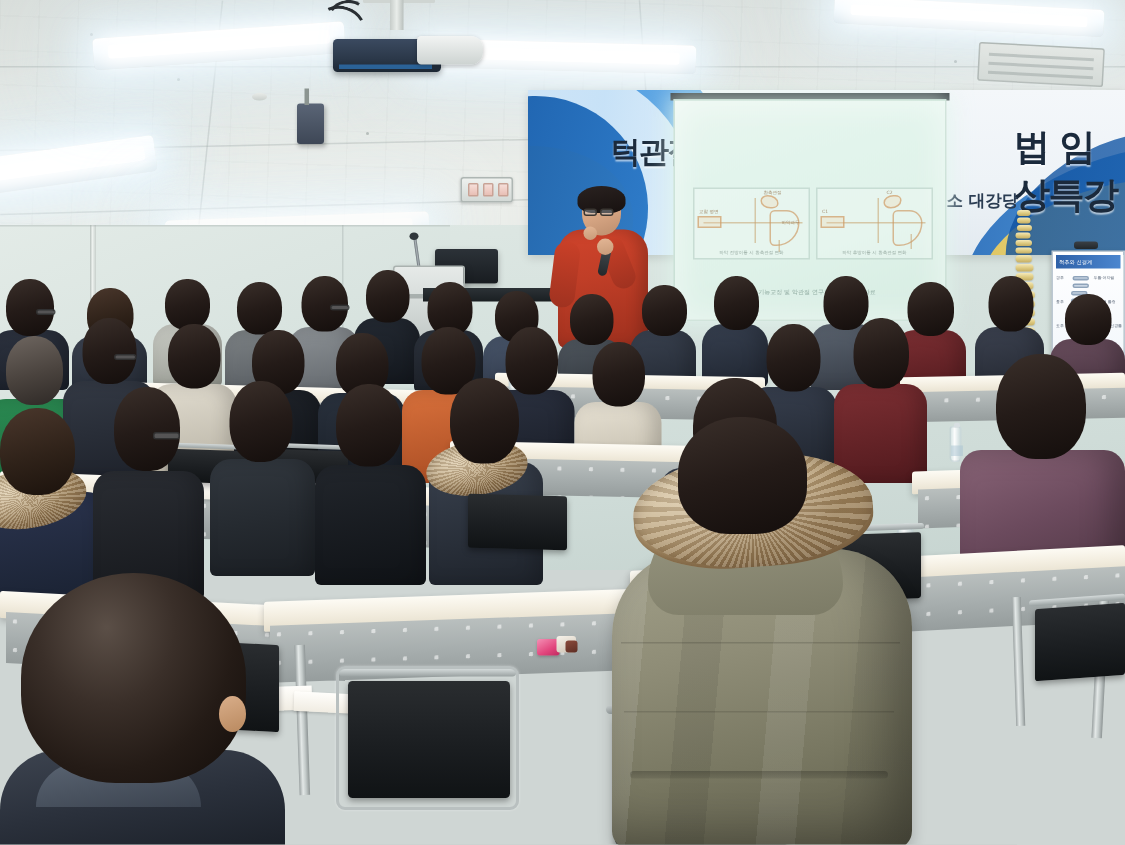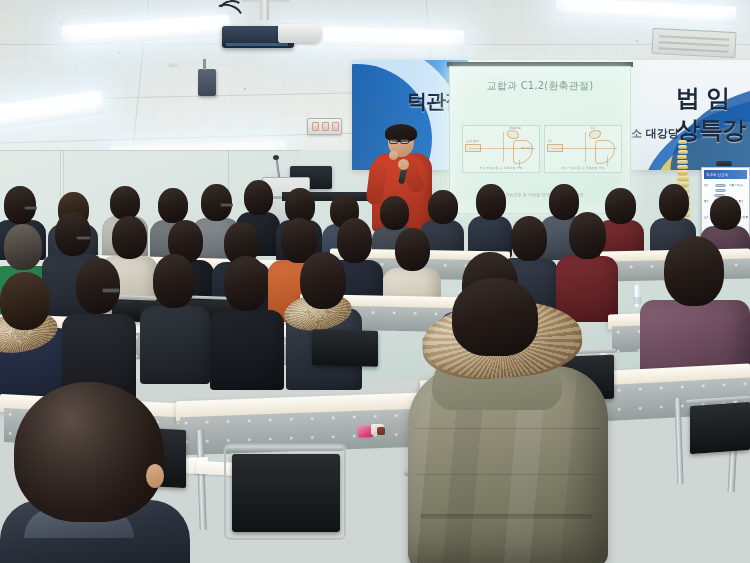--- a/index.html
+++ b/index.html
@@ -320,21 +320,20 @@
       transform:rotate(-18deg);opacity:.8;"></div>
 
     <div id="banner-left-text" class="bn-txt">턱관절</div>
     <div id="banner-bracket" class="abs">]</div>
     <div id="banner-right-text" class="bn-txt">법 임상특강</div>
     <div id="banner-sub" class="abs">구소 대강당</div>
   </div>
 
   <div class="screen-frame abs" style="left:447px;top:62px;width:186px;height:5px;"></div>
   <div id="screen" class="abs">
-    <div id="slide-title">교합과 C1,2(환축관절)</div>
 
     <div class="slide-panel" style="left:12px;width:78px;">
       <div class="dg-line" style="left:6px;top:22px;width:66px;height:1px;"></div>
       <div class="dg-box" style="left:2px;top:18px;width:16px;height:8px;"></div>
       <div class="dg-lbl" style="left:3px;top:13px;">교합 평면</div>
       <div class="dg-line" style="left:40px;top:6px;width:1px;height:30px;"></div>
       <div class="dg-box" style="left:44px;top:4px;width:12px;height:9px;border-radius:40% 60% 35% 55%;"></div>
       <div class="dg-box" style="left:50px;top:14px;width:20px;height:24px;border-radius:4px 10px 18px 4px;background:transparent;"></div>
       <div class="dg-line" style="left:56px;top:34px;width:1px;height:8px;"></div>
       <div class="dg-lbl" style="left:46px;top:0;">환축관절</div>

